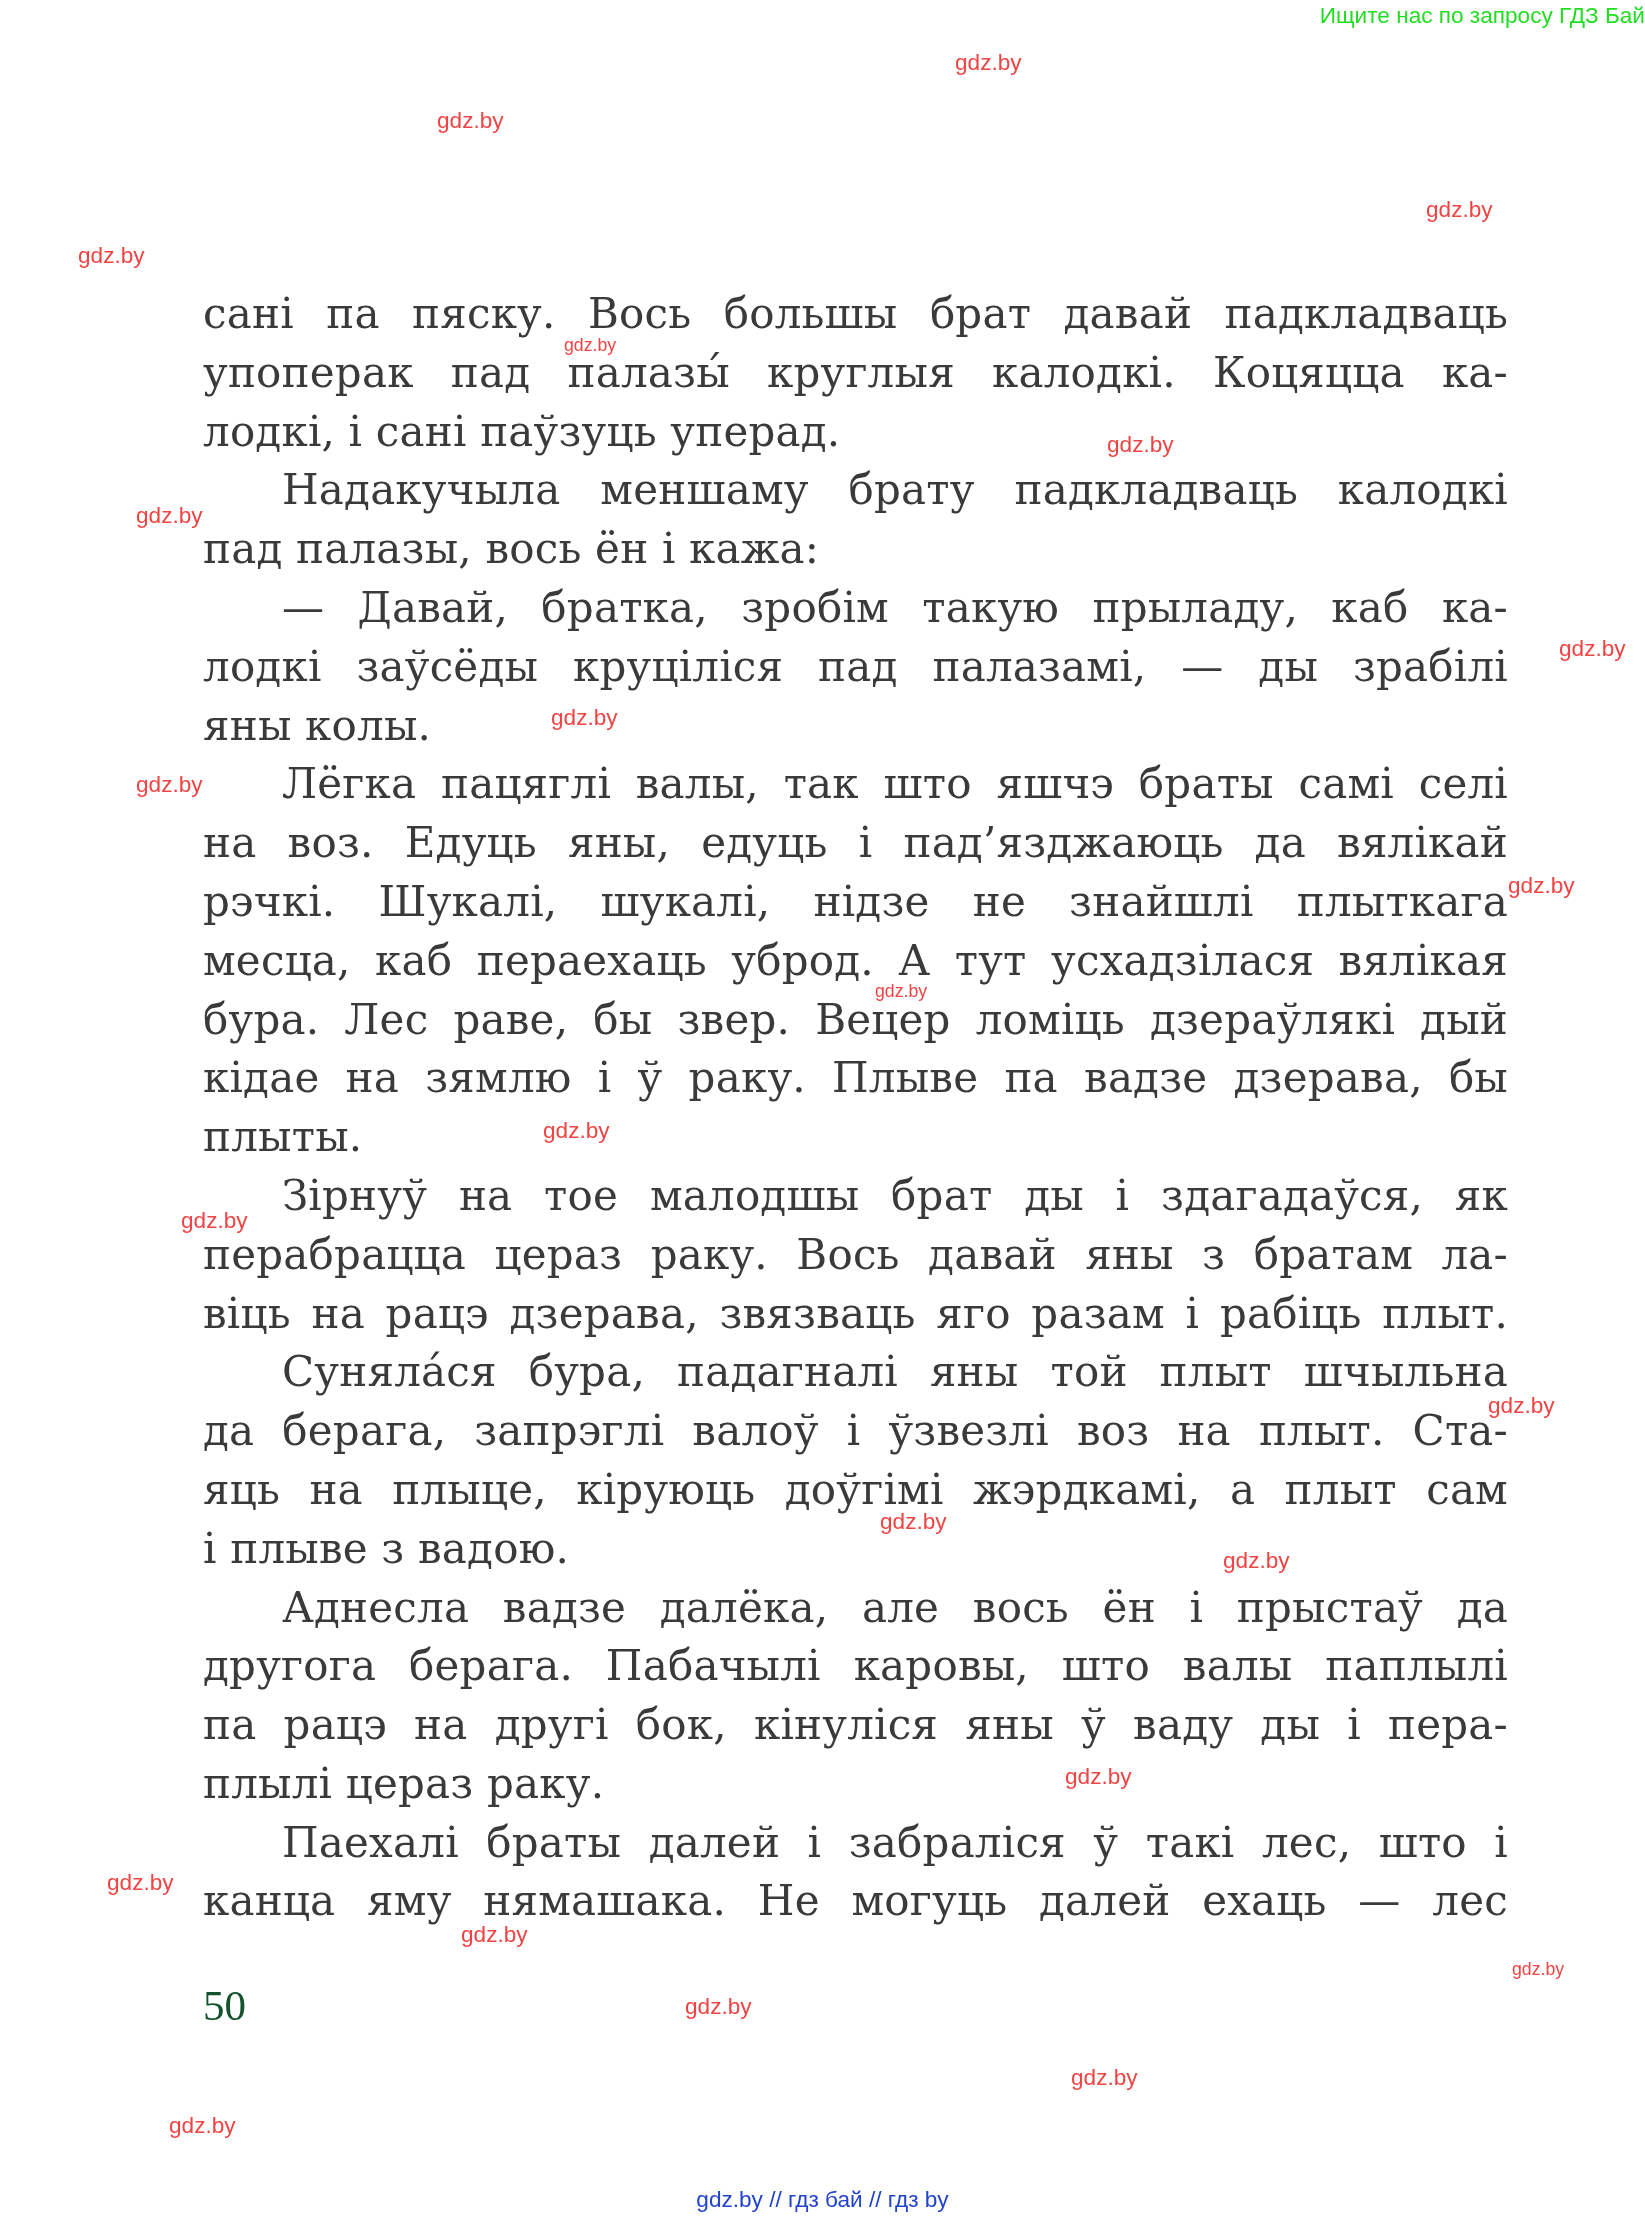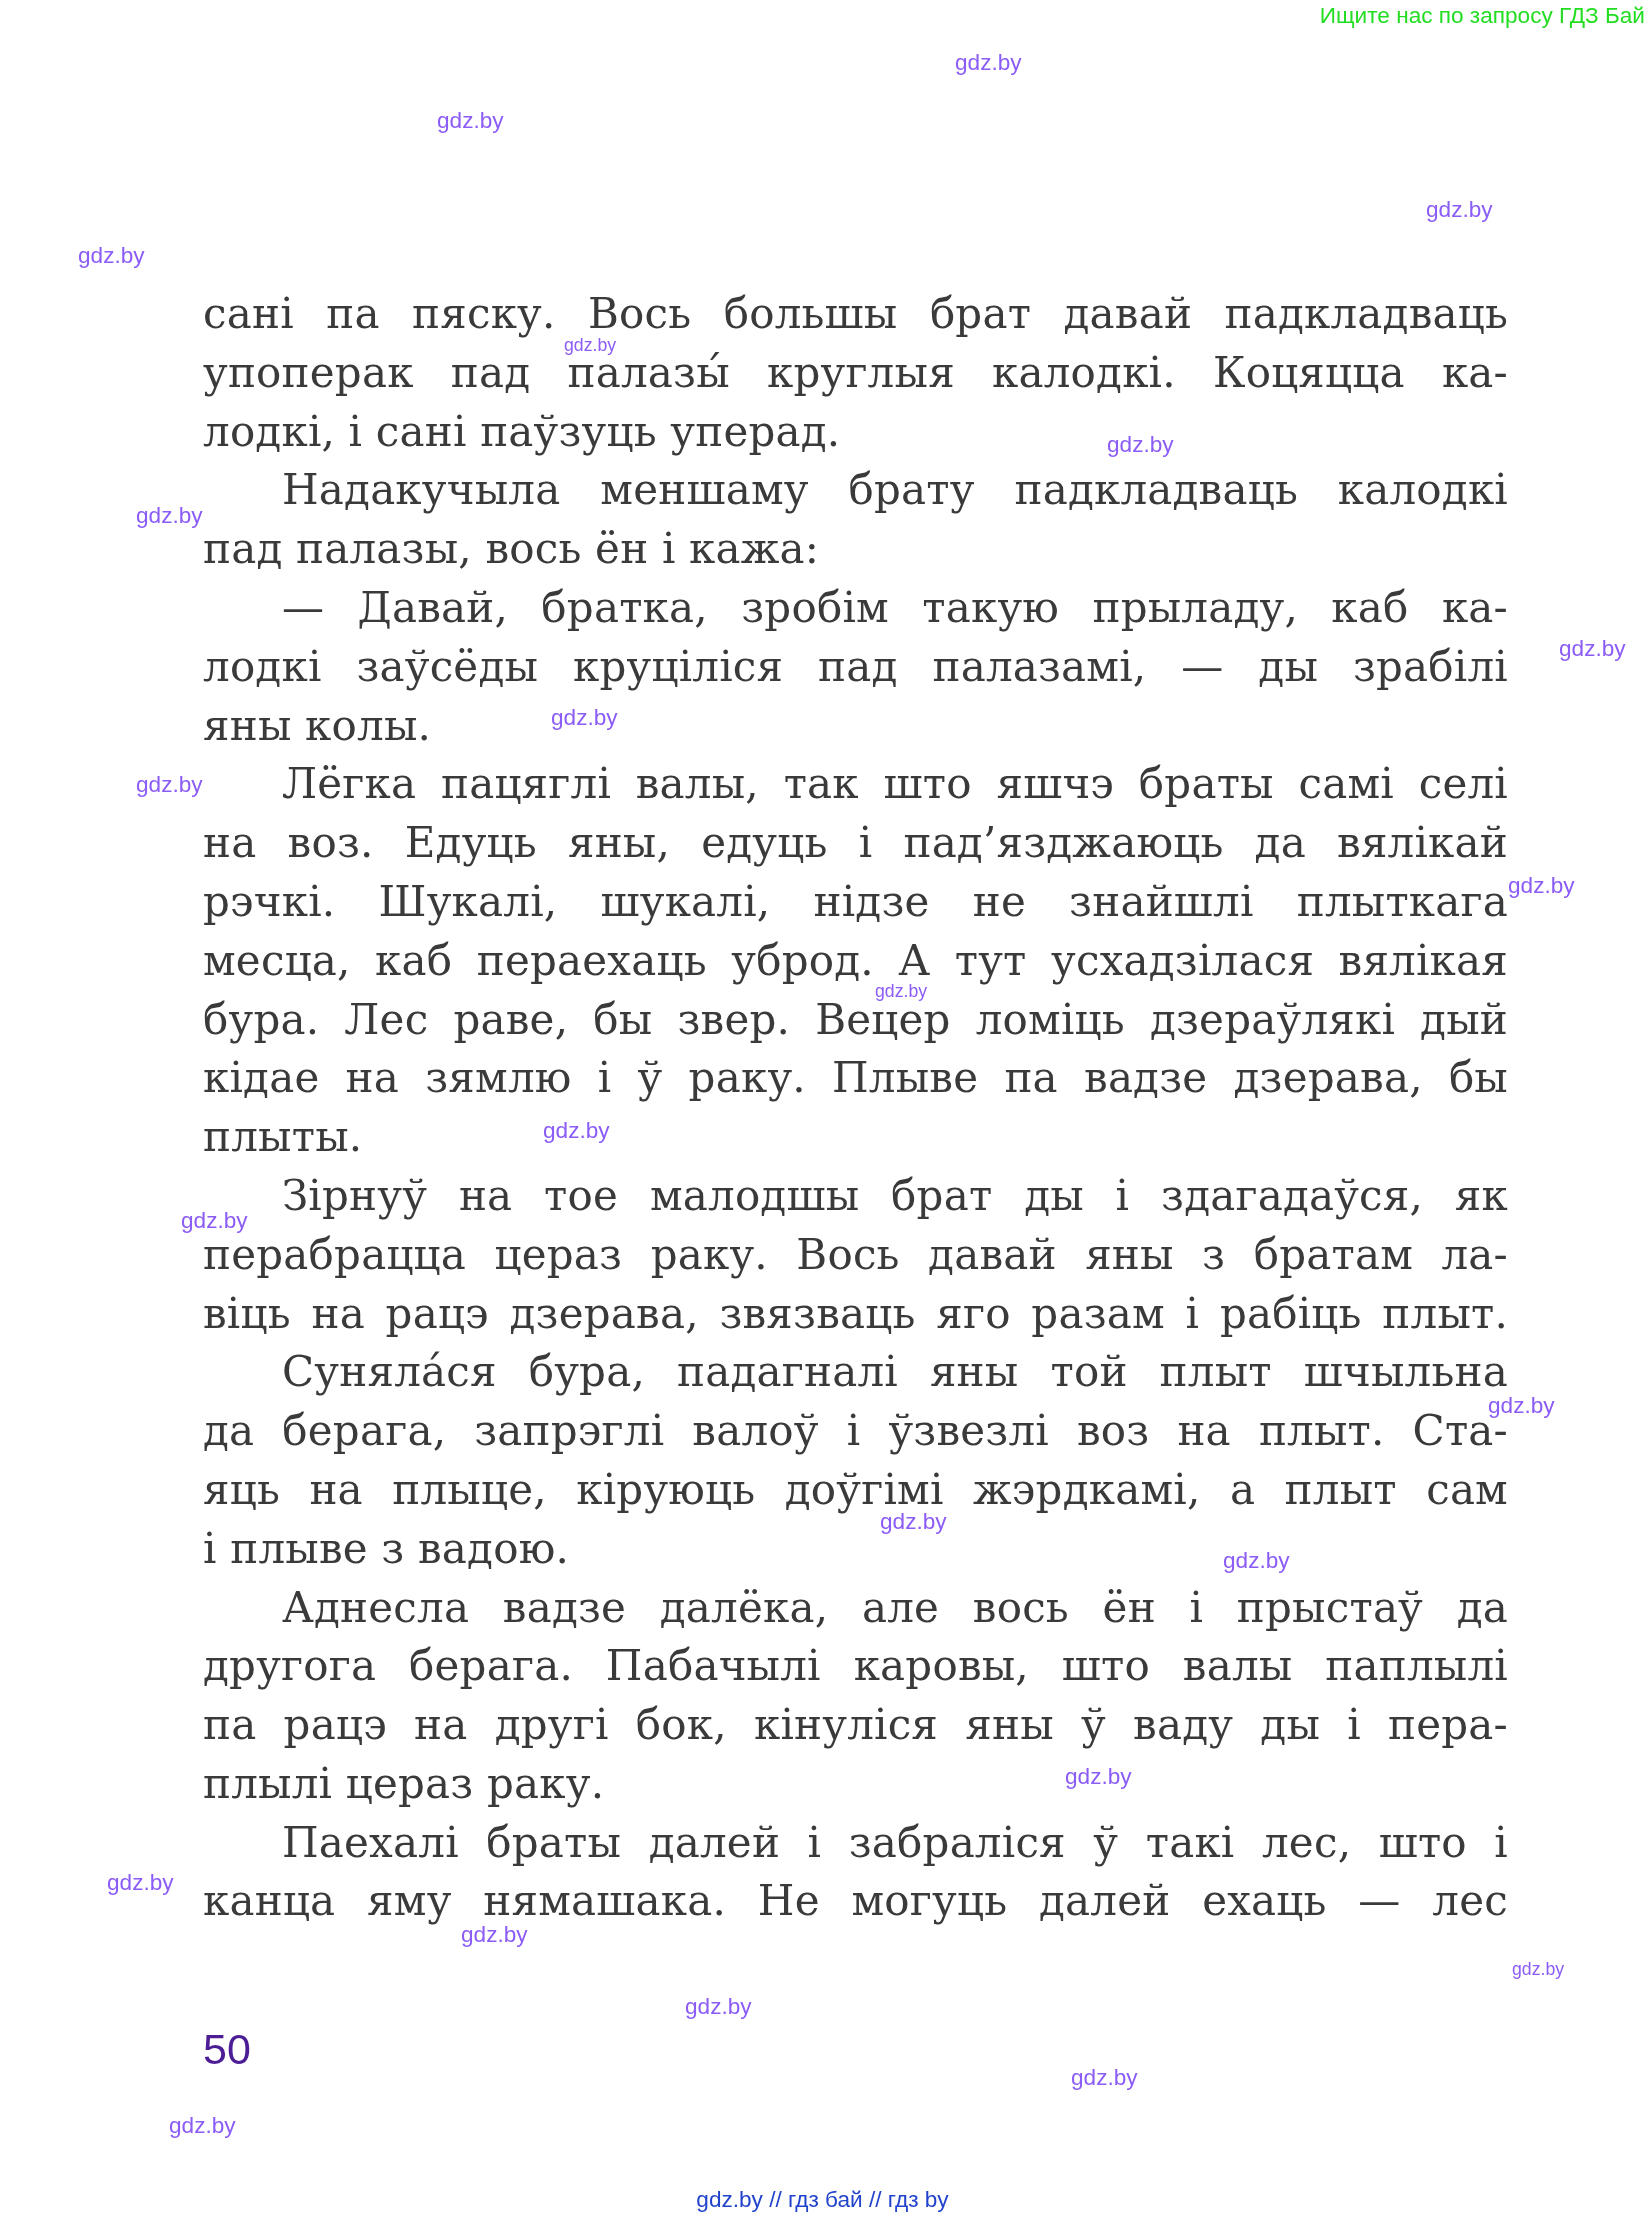--- a/index.html
+++ b/index.html
@@ -5,24 +5,24 @@
   html, body { margin:0; padding:0; background:#ffffff; }
   body { width:1645px; height:2216px; position:relative; overflow:hidden; }
   .page { position:absolute; left:0; top:0; width:1645px; height:2216px; background:#fff; }
   .top-banner { position:absolute; left:0; width:1645px; top:3.2px; text-align:right;
     font-family:"Liberation Sans", sans-serif; font-size:22.6px; color:#22dd22; }
   .line { position:absolute; left:203px; width:1305px; height:58px; line-height:58px;
     font-family:"DejaVu Serif", serif; font-size:42px; color:#3a3a3a; white-space:nowrap;
     text-align:justify; text-align-last:justify; letter-spacing:0.2px; }
   .line.indent { left:282px; width:1226px; }
   .line.last { text-align-last:left; }
-  .wm { position:absolute; font-family:"Liberation Sans", sans-serif; font-size:22.6px; color:#8b5cf6; white-space:nowrap; }
+  .wm { position:absolute; font-family:"Liberation Sans", sans-serif; font-size:22.6px; color:#ef4444; white-space:nowrap; }
   .wm.small { font-size:17.7px; }
-  .page-number { position:absolute; left:203px; top:1981px; font-family:Liberation Sans, sans-serif;
-    font-size:43px; color:#4c1d95;margin-top:44px; }
+  .page-number { position:absolute; left:203px; top:1981px; font-family:Liberation Serif, serif;
+    font-size:43px; color:#14532d; }
   .footer { position:absolute; left:0; width:1645px; top:2187px; text-align:center;
     font-family:"Liberation Sans", sans-serif; font-size:22.6px; color:#2244cc; }
 </style>
 </head>
 <body>
 
 <div class="page">
 
   <div class="top-banner">Ищите нас по запросу ГДЗ Бай</div>
 

